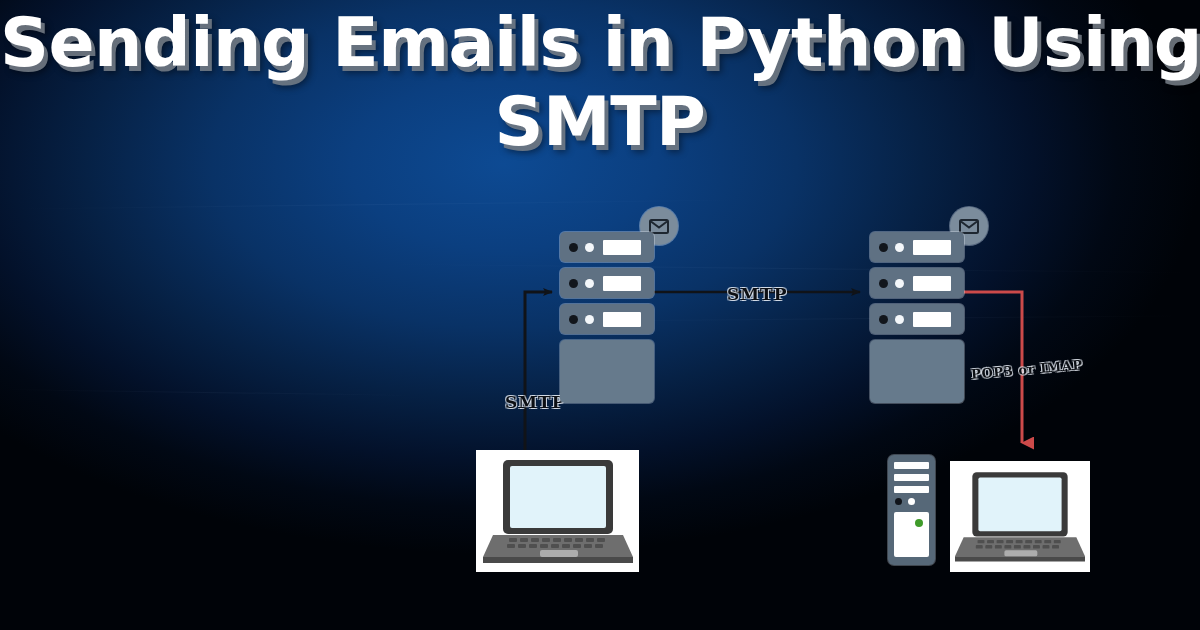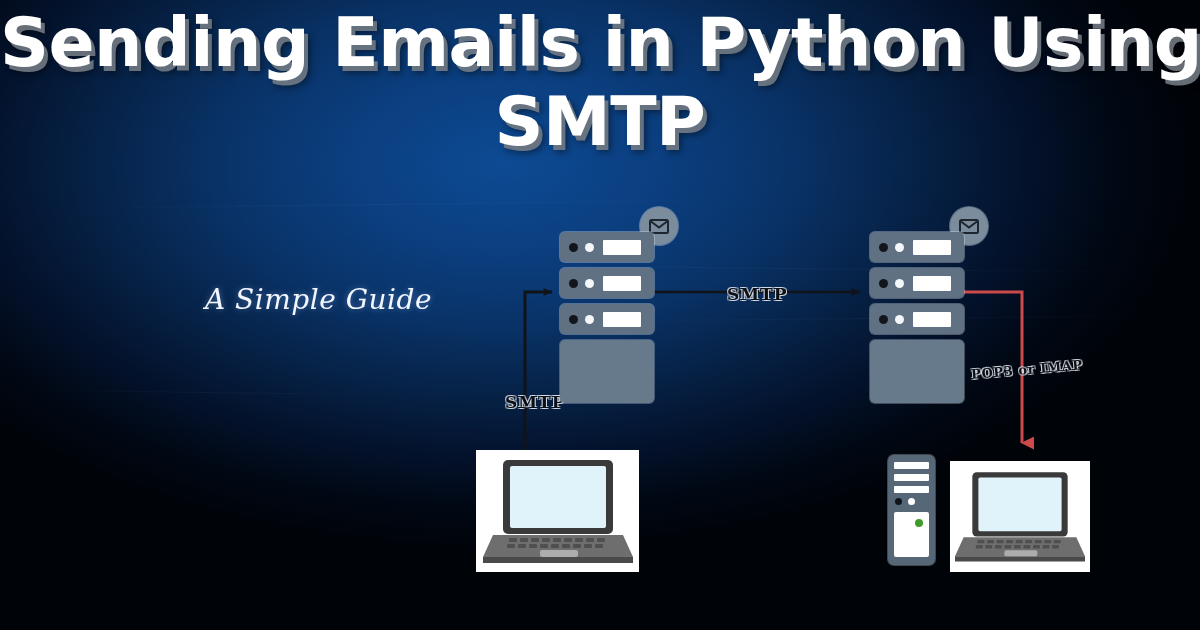--- a/index.html
+++ b/index.html
@@ -213,21 +213,20 @@
   <div class="streak" style="left:0; top:204px; width:760px; transform:rotate(-0.7deg);"></div>
   <div class="streak" style="left:380px; top:268px; width:820px; transform:rotate(0.6deg);"></div>
   <div class="streak" style="left:560px; top:318px; width:640px; transform:rotate(-0.5deg);"></div>
   <div class="streak" style="left:0; top:392px; width:420px; transform:rotate(0.8deg);"></div>
 
   <div class="title-block">
     <div class="title-line l1">Sending Emails in Python Using</div>
     <div class="title-line l2">SMTP</div>
   </div>
 
-  <div class="subtitle">A Simple Guide</div>
 
 
   <div class="diagram">
 
     <svg width="1200" height="630" style="position:absolute; left:0; top:0;">
       <defs>
         <marker id="arrow-black" markerWidth="10" markerHeight="8" refX="9" refY="4" orient="auto" markerUnits="userSpaceOnUse">
           <path d="M0,0 L10,4 L0,8 L2.2,4 Z" fill="#101318"></path>
         </marker>
         <marker id="arrow-red" markerWidth="13" markerHeight="13" refX="6.5" refY="12" orient="auto" markerUnits="userSpaceOnUse">

